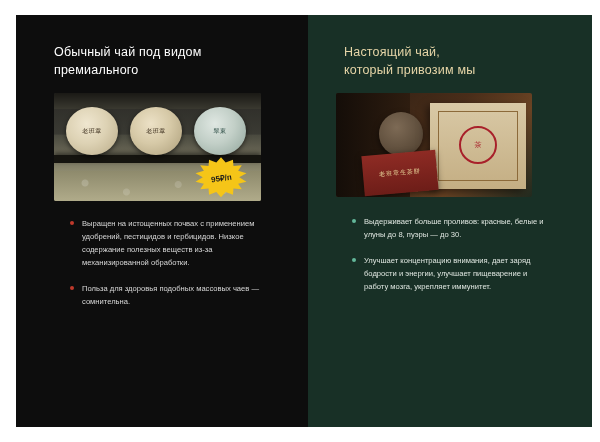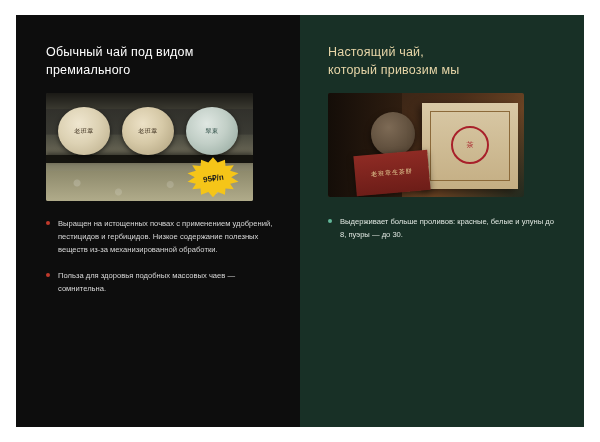--- a/index.html
+++ b/index.html
@@ -14,20 +14,21 @@
     overflow: hidden;
   }
   .slide {
     position: absolute;
     left: 16px;
     top: 15px;
     width: 568px;
     height: 412px;
     display: flex;
     background: #0d0d0d;
+    padding-left: 8px;
   }
   .panel {
     position: relative;
     height: 100%;
     box-sizing: border-box;
   }
   .panel-left {
     width: 50%;
     background: #0d0d0d;
     padding: 28px 26px 0 30px;
@@ -38,21 +39,21 @@
     padding: 28px 26px 0 28px;
   }
   .heading {
     font-size: 12.5px;
     line-height: 1.45;
     font-weight: 400;
     letter-spacing: 0.2px;
     margin: 0 0 14px 0;
   }
   .heading-left { color: #ffffff; }
-  .heading-right { color: #e7d6a8; }
+  .heading-right { color: #e7d6a8; margin-left: 8px; }
 
   .photo {
     position: relative;
     width: 207px;
     height: 108px;
     border-radius: 2px;
     overflow: hidden;
     margin-bottom: 16px;
   }
   .photo-right {
@@ -211,21 +212,21 @@
     transform: translate(-50%,-50%);
     color: #e8d49a;
     font-size: 6px;
     letter-spacing: 1px;
     font-family: "DejaVu Serif", serif;
     white-space: nowrap;
   }
 
   ul.bullets {
     list-style: none;
-    margin: 0;
+    margin: 16px;
     padding: 0;
   }
   ul.bullets li {
     position: relative;
     padding-left: 12px;
     margin-bottom: 13px;
     font-size: 7.6px;
     line-height: 1.72;
   }
   ul.bullets li:before {
@@ -287,16 +288,17 @@
         <div class="paper-inner"></div>
         <div class="paper-stamp">茶</div>
       </div>
       <div class="red-band">
         <span>老班章生茶餅</span>
       </div>
     </div>
 
     <ul class="bullets right-list">
       <li>Выдерживает больше проливов: красные, белые и улуны до 8, пуэры — до 30.</li>
+      <li>Улучшает концентрацию внимания, дает заряд бодрости и энергии, улучшает пищеварение и работу мозга, укрепляет иммунитет.</li>
     </ul>
   </div>
 
 </div>
 
 </body></html>

